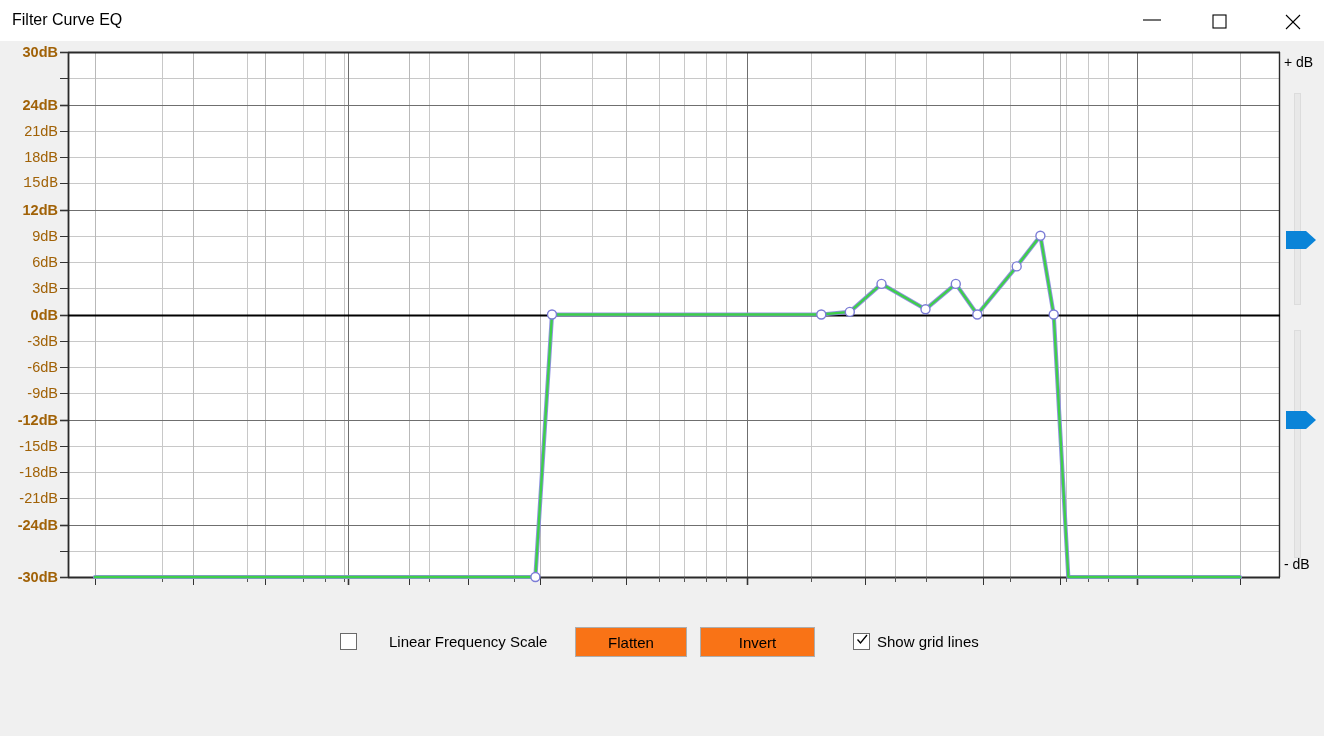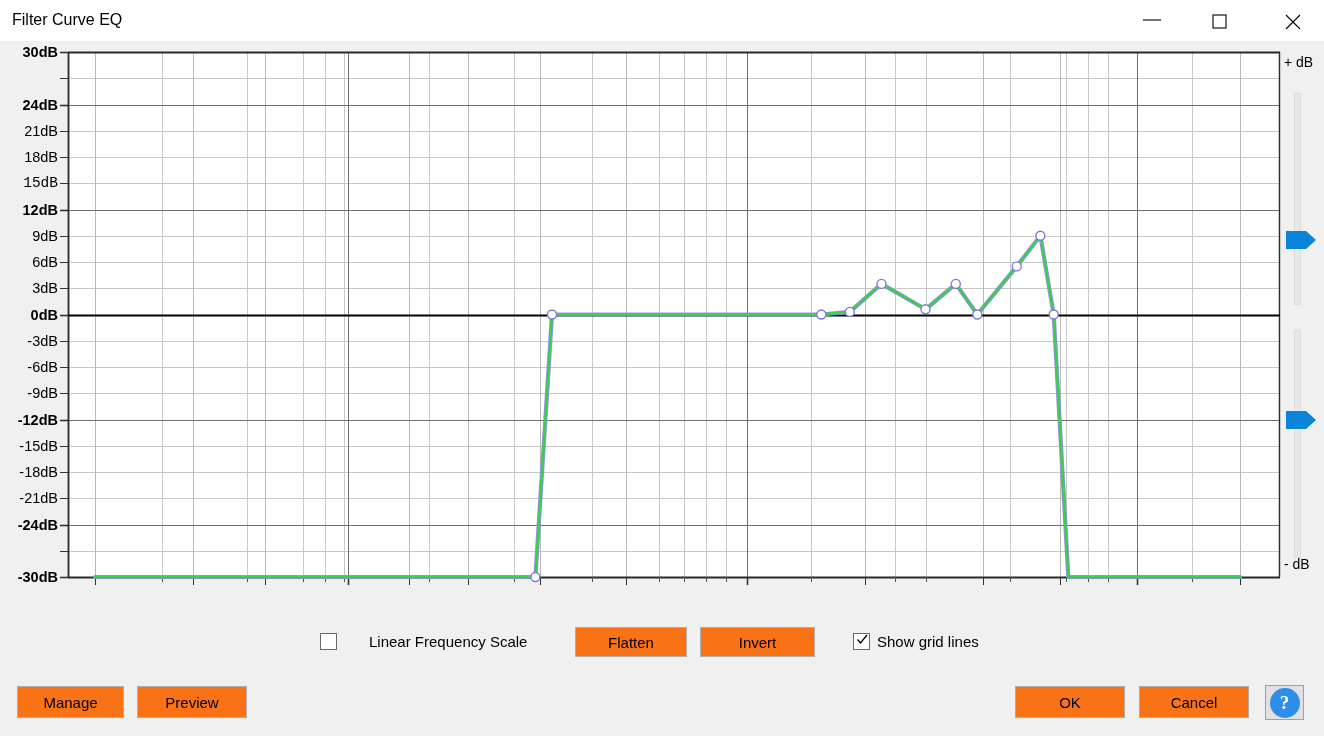--- a/index.html
+++ b/index.html
@@ -44,21 +44,21 @@
   }
   #plot-svg { position: absolute; left: 0; top: 0; }
 
   
   .ylabel {
     position: absolute;
     right: 0px;
     width: 56px;
     text-align: right;
     font-size: 14.5px;
-    color: #000000;
+    color: #a16207;
     transform: translateY(-50%);
     white-space: nowrap;
   }
   .ylabel.bold { font-weight: bold; }
   #ylabels { position: absolute; left: 0px; top: 45px; width: 58px; height: 540px; }
 
   
   #xlabels { position: absolute; left: 0; top: 586px; width: 1324px; height: 24px; }
   .xlabel {
     position: absolute; top: 0;
@@ -361,46 +361,35 @@
       <svg width="31" height="20" viewBox="0 0 31 20">
         <path d="M0,1 H20 L30,10 L20,19 H0 Z" fill="#0a84d8"></path>
       </svg>
     </div>
 
     <div class="slider-cap" style="top:511px">- dB</div>
   </div>
 
   <div id="controls-row">
 
-    <div class="chk-wrap" style="left:320px;gap:32px;">
+    <div class="chk-wrap" style="left:340px;gap:32px;">
       <span class="chkbox"></span>
       <span class="chk-label">Linear Frequency Scale</span>
     </div>
 
     <div class="btn" style="left:575px; top:3px; width:112px; height:30px;">Flatten</div>
 
     <div class="btn" style="left:700px; top:3px; width:115px; height:30px;">Invert</div>
 
     <div class="chk-wrap" style="left:833px;padding-left:20px;">
       <span class="chkbox">
         <span class="tick">
           <svg width="14" height="14" viewBox="0 0 14 14">
             <polyline points="2.5,7.5 5.5,11 12,3" fill="none" stroke="#000" stroke-width="1.3"></polyline>
           </svg>
         </span>
       </span>
       <span class="chk-label">Show grid lines</span>
     </div>
   </div>
 
-  <div id="bottom-bar">
-    <div class="btn" style="left:17px; top:14px; width:107px; height:32px;">Manage</div>
-    <div class="btn" style="left:137px; top:14px; width:110px; height:32px;">Preview</div>
-
-    <div class="btn" style="left:1015px; top:14px; width:110px; height:32px;">OK</div>
-    <div class="btn" style="left:1139px; top:14px; width:110px; height:32px;">Cancel</div>
-
-    <div id="help-button" style="left:1265px; top:13px; width:39px; height:35px;">
-      <span class="help-circle">?</span>
-    </div>
-  </div>
 
 </div>
 
 </body></html>

